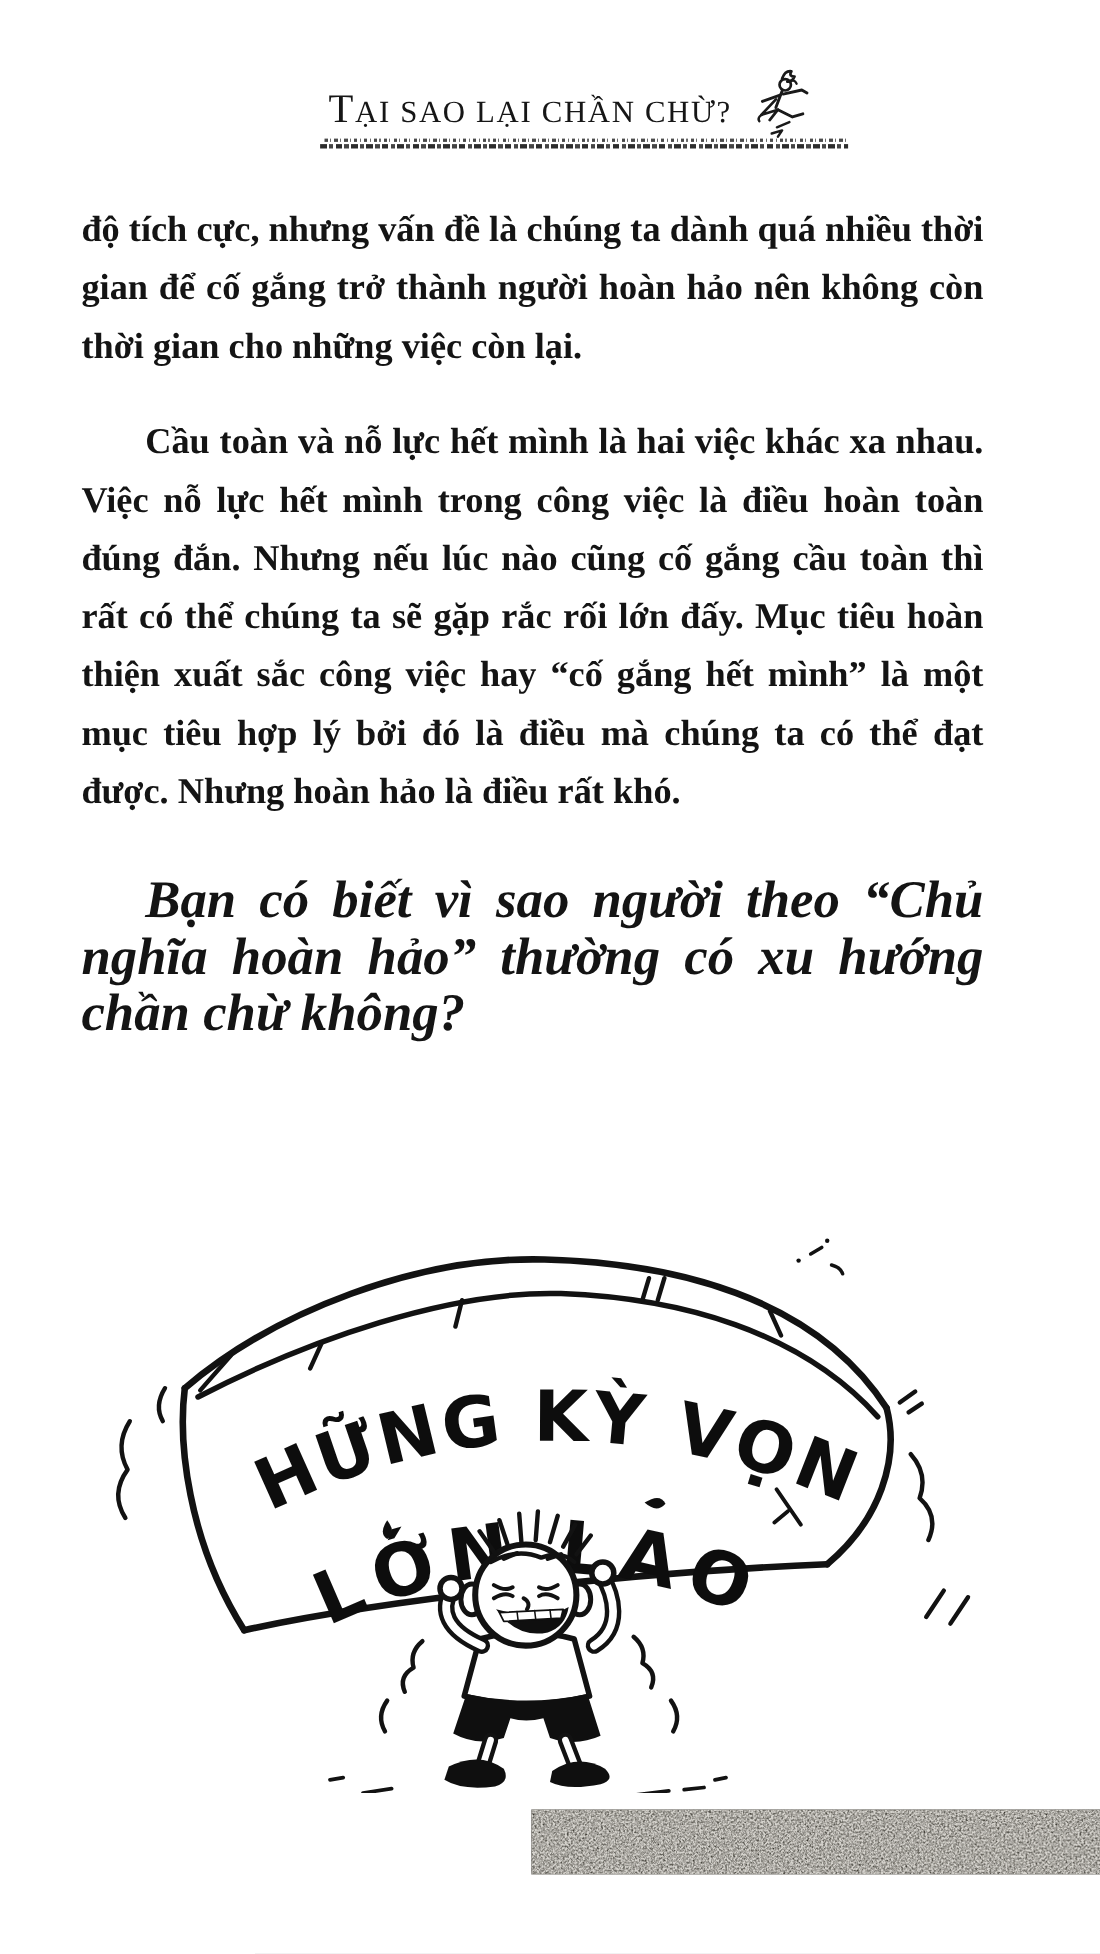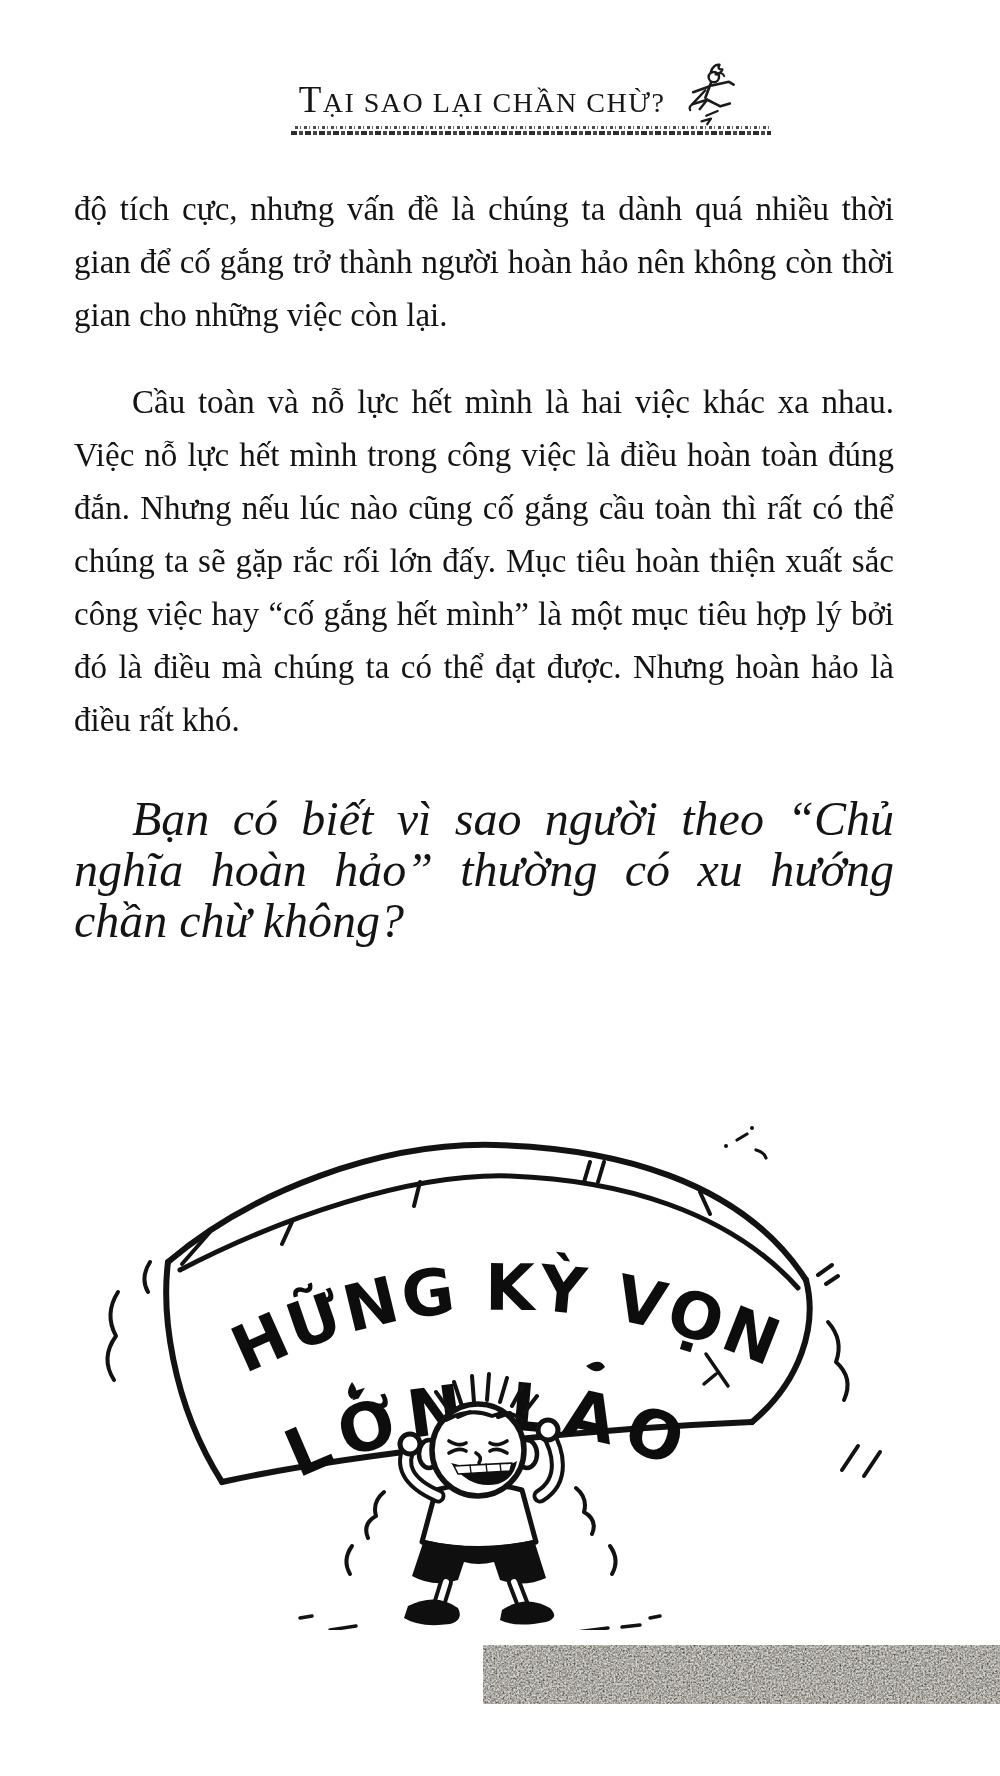--- a/index.html
+++ b/index.html
@@ -19,21 +19,21 @@
   .scribble{position:absolute;top:126px;left:291px;width:480px;height:12px;}
   .scribble .row1{
     position:absolute;top:0;left:4px;right:0;height:3px;
     background:repeating-linear-gradient(90deg,#4a4a4a 0 3px,transparent 3px 5px,#6a6a6a 5px 6px,transparent 6px 9px);
   }
   .scribble .row2{
     position:absolute;top:5px;left:0;right:0;height:4px;
     background:repeating-linear-gradient(90deg,#2d2d2d 0 6px,transparent 6px 8px,#454545 8px 12px,transparent 12px 14px);
   }
   
-  .content{position:absolute;top:183px;left:74px;width:820px;}
+  .content{position:absolute;top:183px;left:74px;width:820px;font-weight:bold;}
   .content p{
     margin:0;text-align:justify;
     font-size:33px;line-height:53px;color:#141414;
   }
   .content p.indent{text-indent:58px;}
   p.para1{margin-bottom:34px;}
   p.para2{margin-bottom:46px;}
   p.para3{
     margin-bottom:34px;font-style:italic;font-size:48px;line-height:51px;
   }

